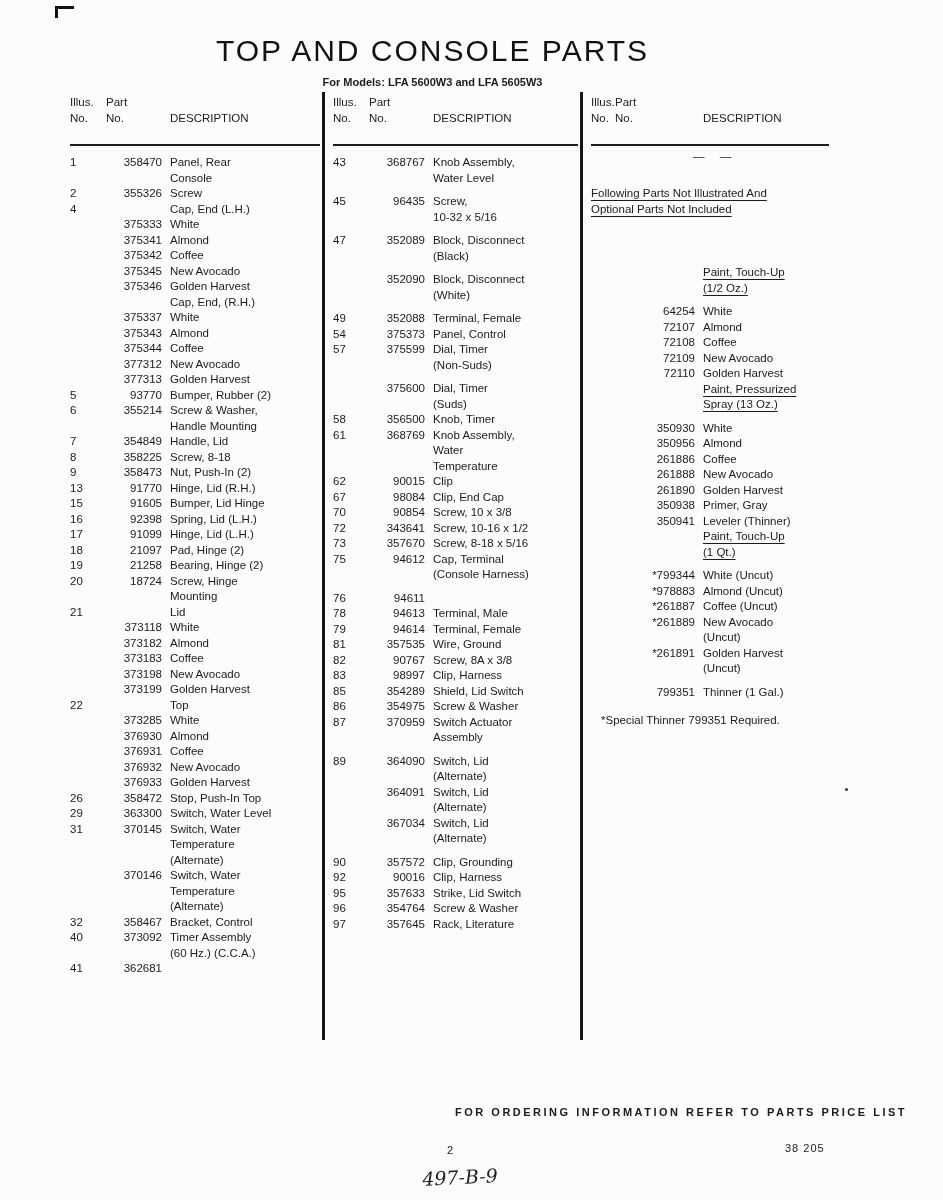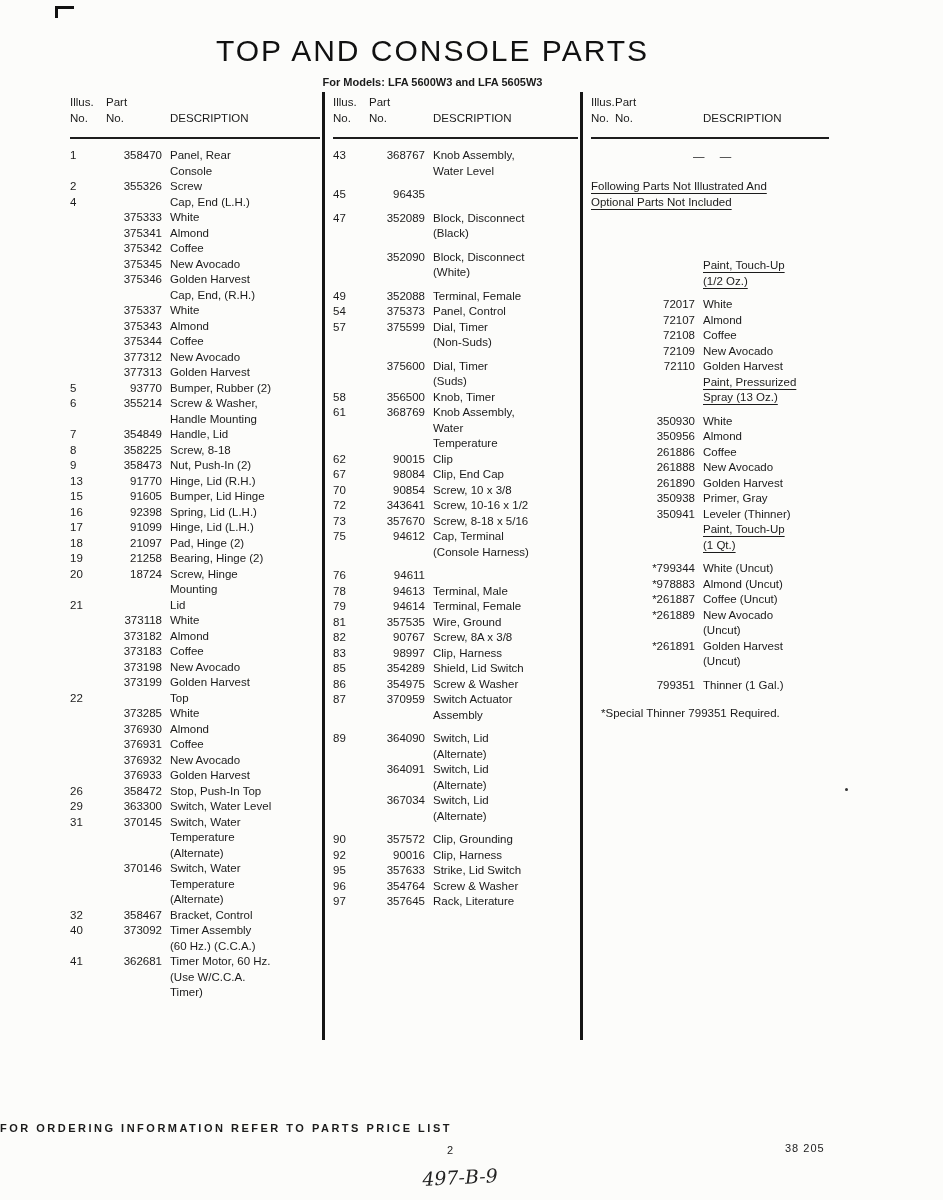--- a/index.html
+++ b/index.html
@@ -13,29 +13,29 @@
   .col1{left:70px;width:250px;}
   .col2{left:333px;width:245px;}
   .col3{left:591px;width:238px;}
   .hrow,.row{display:grid;column-gap:6px;}
   .col1 .hrow,.col1 .row,
   .col2 .hrow,.col2 .row{grid-template-columns:30px 56px 1fr;}
   .col3 .hrow,.col3 .row{grid-template-columns:18px 80px 1fr;}
   .c-part{text-align:right;white-space:nowrap;}
   .hrow .c-part{text-align:left;}
   .c-desc{white-space:pre-line;padding-left:2px;}
-  .colhdr{border-bottom:2px solid #1d1d1d;padding-bottom:11px;}
+  .colhdr{border-bottom:2px solid #1d1d1d;padding-bottom:18px;}
   .rows{margin-top:9px;}
   .row.gap{margin-top:8px;}
   .row.uline .c-desc{text-decoration:underline;text-underline-offset:3px;}
   .note{margin-top:40px;white-space:pre-line;text-decoration:underline;text-underline-offset:3px;}
   .col3 .rows{margin-top:48px;}
   .dash{position:absolute;top:54px;left:102px;letter-spacing:6px;}
   .footnote{margin-top:13px;margin-left:10px;}
-  .order-note{position:absolute;top:1106px;left:0;width:890px;text-align:left;font-weight:700;font-size:11px;letter-spacing:2.5px;margin-top:16px;}
+  .order-note{position:absolute;top:1106px;left:17px;width:890px;text-align:right;font-weight:700;font-size:11px;letter-spacing:2.5px;}
   .pagenum{position:absolute;top:1144px;left:420px;width:60px;text-align:center;font-size:11px;}
   .docnum{position:absolute;top:1142px;left:785px;font-size:11px;letter-spacing:1px;}
   .handwritten{position:absolute;top:1166px;left:390px;width:140px;text-align:center;font-family:"DejaVu Serif",serif;font-style:italic;font-size:19px;transform:rotate(-3deg);color:#222;}
   .corner-mark{position:absolute;top:6px;left:55px;width:16px;height:9px;border-left:3px solid #111;border-top:3px solid #111;}
   .stray-dot{position:absolute;top:788px;left:845px;width:3px;height:3px;background:#333;border-radius:50%;}
 </style>
 </head>
 <body>
 
 <div class="page">
@@ -286,23 +286,20 @@
         </div>
         <div class="row">
           <span class="c-illus">40</span>
           <span class="c-part">373092</span>
           <span class="c-desc">Timer Assembly
 (60 Hz.) (C.C.A.)</span>
         </div>
         <div class="row">
           <span class="c-illus">41</span>
           <span class="c-part">362681</span>
-          <span class="c-desc">Timer Motor, 60 Hz.
-(Use W/C.C.A.
-Timer)</span>
         </div>
       </div>
   </section>
 
   <section class="col col2">
     <header class="colhdr">
       <div class="hrow">
         <span class="c-illus">Illus.</span>
         <span class="c-part">Part</span>
         <span class="c-desc"></span>
@@ -316,20 +313,22 @@
     <div class="rows">
         <div class="row">
           <span class="c-illus">43</span>
           <span class="c-part">368767</span>
           <span class="c-desc">Knob Assembly,
 Water Level</span>
         </div>
         <div class="row gap">
           <span class="c-illus">45</span>
           <span class="c-part">96435</span>
+          <span class="c-desc">Screw,
+10-32 x 5/16</span>
         </div>
         <div class="row gap">
           <span class="c-illus">47</span>
           <span class="c-part">352089</span>
           <span class="c-desc">Block, Disconnect
 (Black)</span>
         </div>
         <div class="row gap">
           <span class="c-illus"></span>
           <span class="c-part">352090</span>
@@ -510,21 +509,21 @@
 Optional Parts Not Included</div>
     <div class="rows">
         <div class="row uline">
           <span class="c-illus"></span>
           <span class="c-part"></span>
           <span class="c-desc">Paint, Touch-Up
 (1/2 Oz.)</span>
         </div>
         <div class="row gap">
           <span class="c-illus"></span>
-          <span class="c-part">72017</span>
+          <span class="c-part">64254</span>
           <span class="c-desc">White</span>
         </div>
         <div class="row">
           <span class="c-illus"></span>
           <span class="c-part">72107</span>
           <span class="c-desc">Almond</span>
         </div>
         <div class="row">
           <span class="c-illus"></span>
           <span class="c-part">72108</span>

